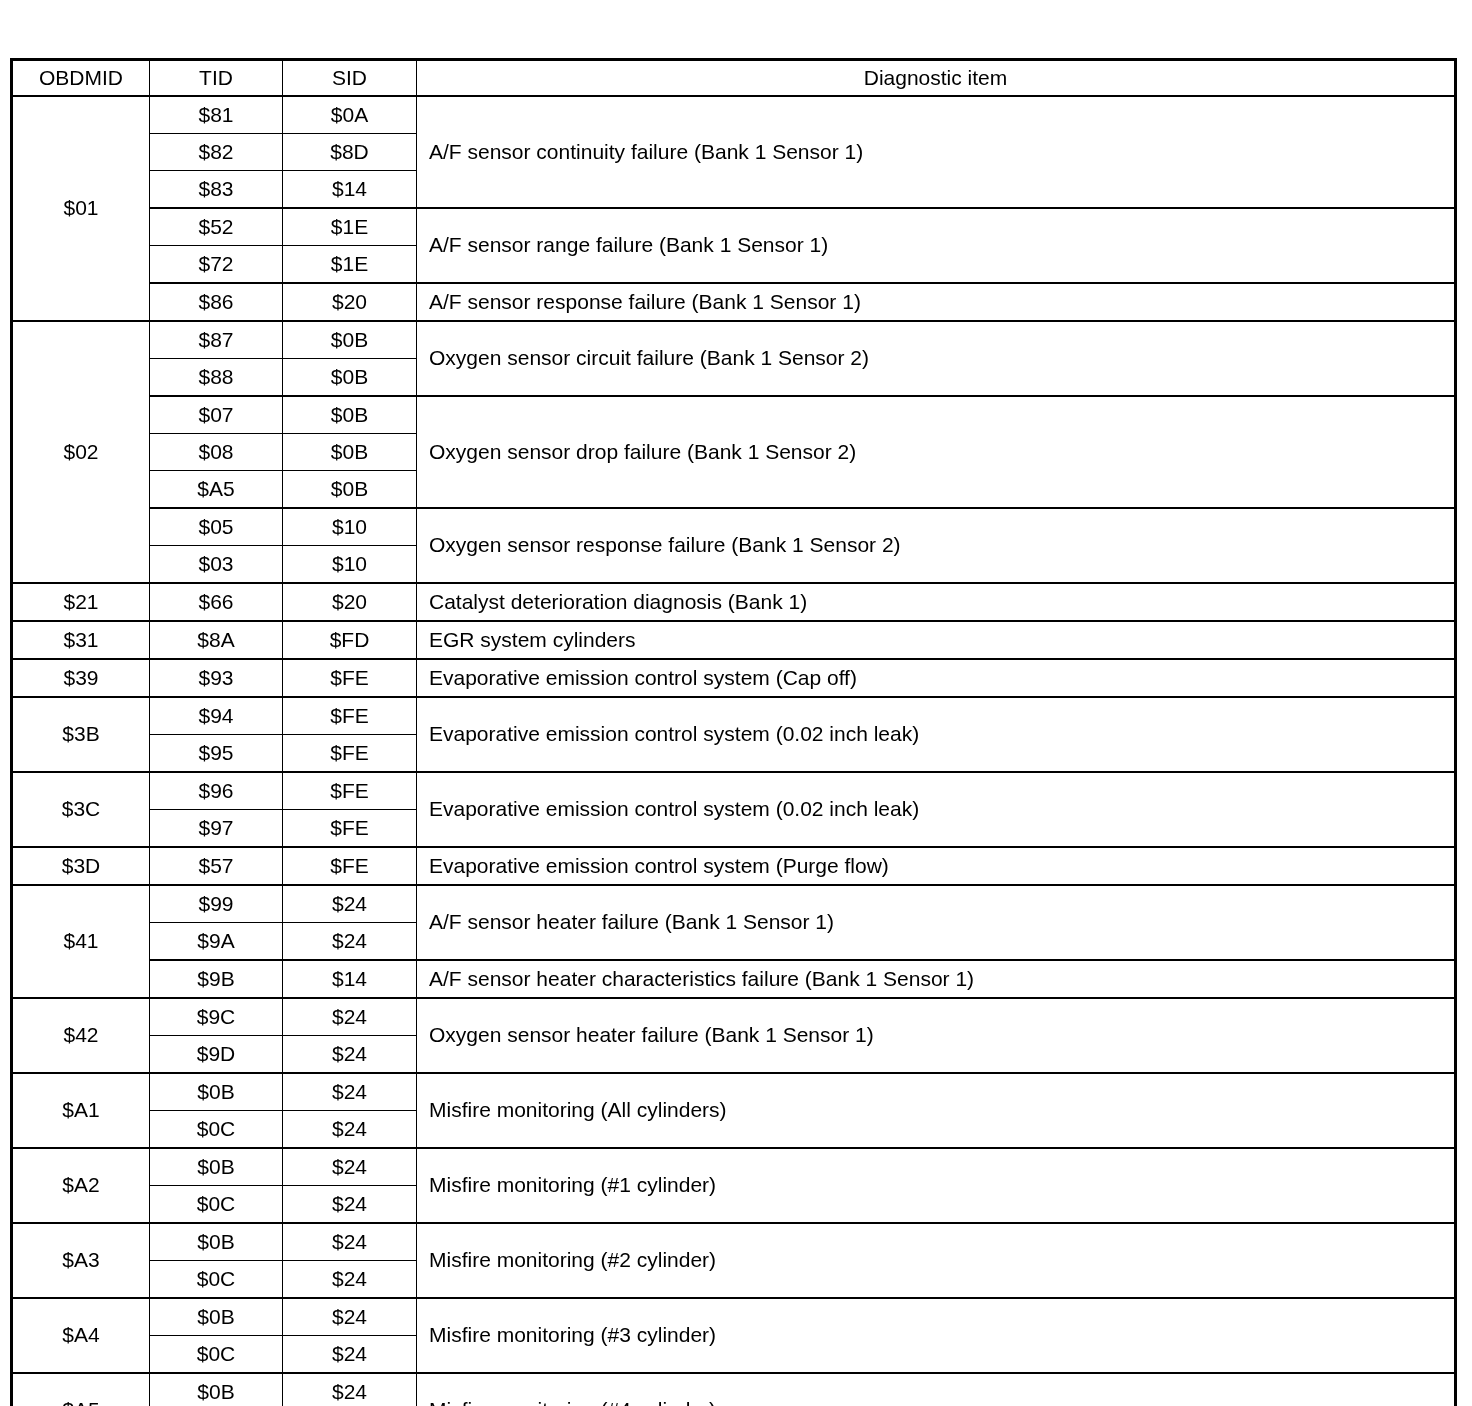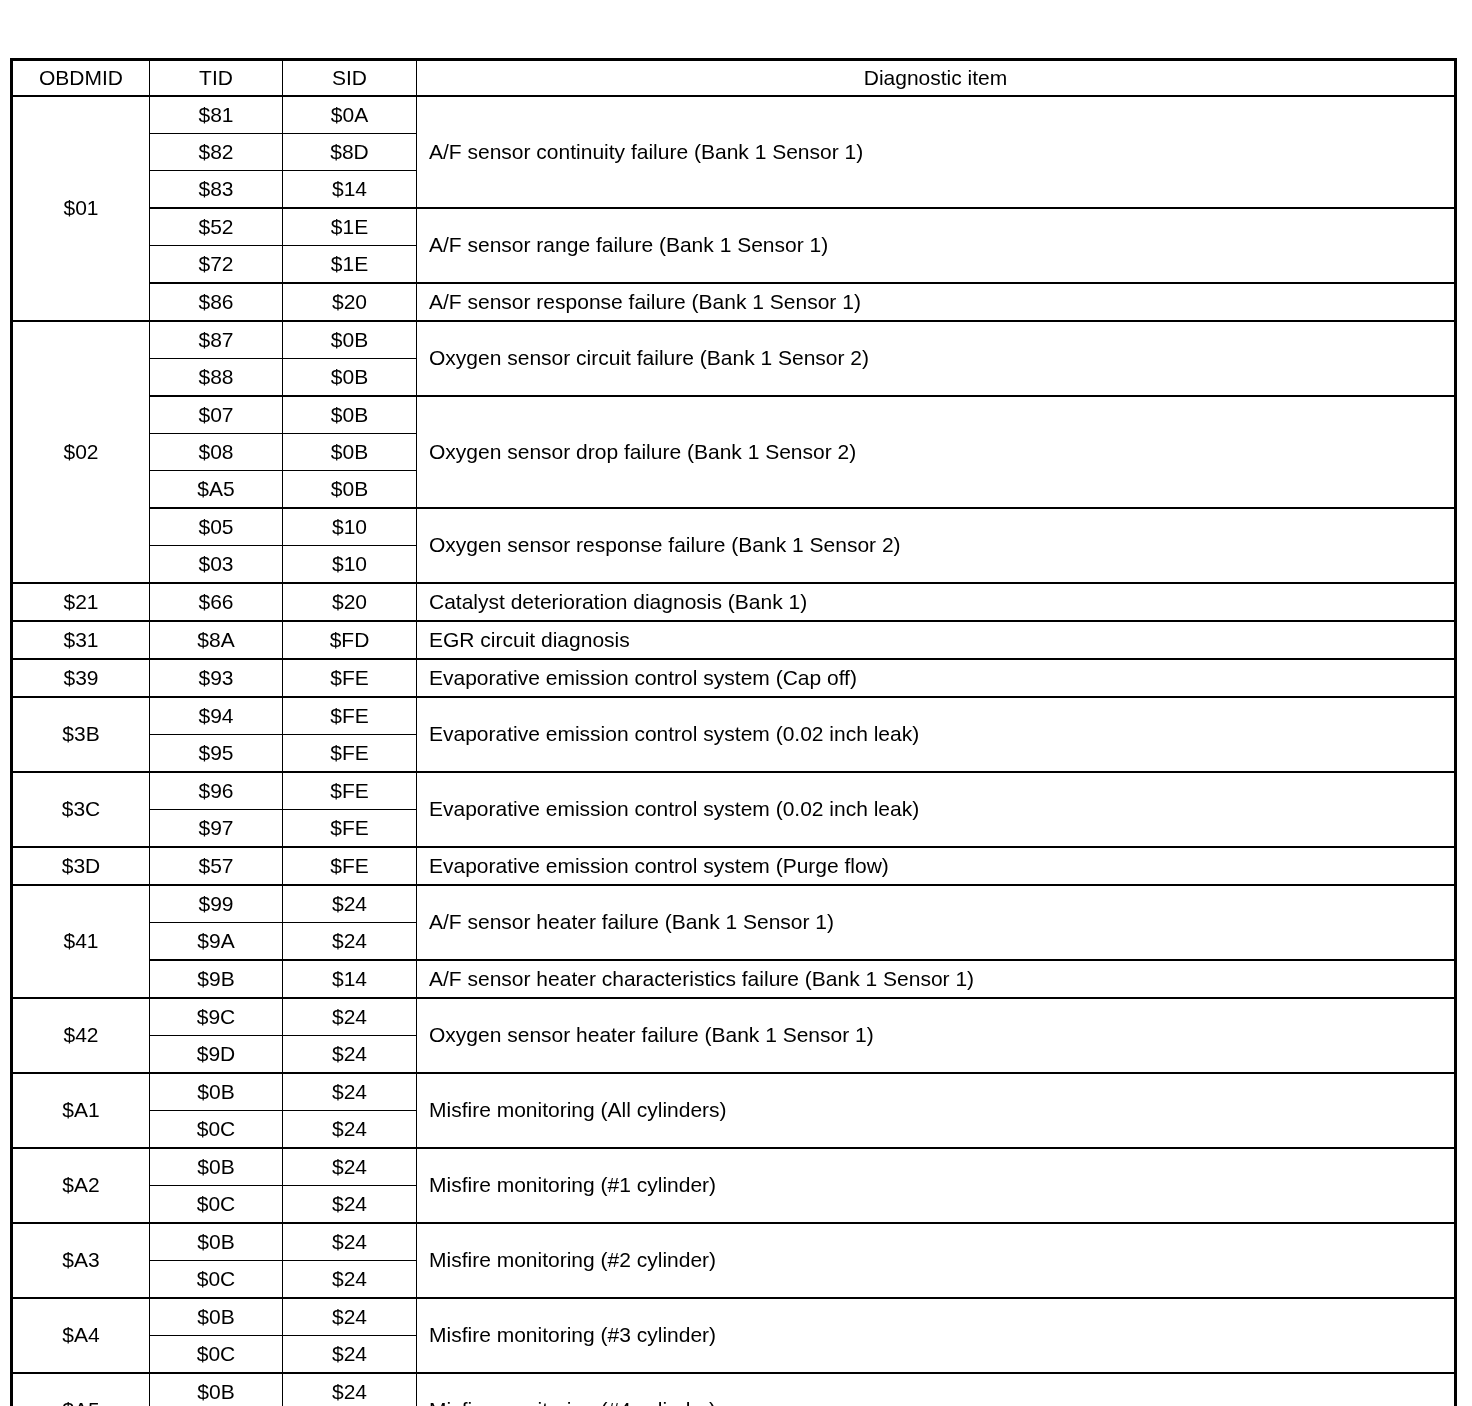--- a/index.html
+++ b/index.html
@@ -138,21 +138,21 @@
         <tr class="group-start">
           <td class="obdmid">$21</td>
           <td class="tid">$66</td>
           <td class="sid">$20</td>
           <td class="diag">Catalyst deterioration diagnosis (Bank 1)</td>
         </tr>
         <tr class="group-start">
           <td class="obdmid">$31</td>
           <td class="tid">$8A</td>
           <td class="sid">$FD</td>
-          <td class="diag">EGR circuit diagnosis</td>
+          <td class="diag">EGR system cylinders</td>
         </tr>
         <tr class="group-start">
           <td class="obdmid">$39</td>
           <td class="tid">$93</td>
           <td class="sid">$FE</td>
           <td class="diag">Evaporative emission control system (Cap off)</td>
         </tr>
         <tr class="group-start">
           <td class="obdmid" rowspan="2">$3B</td>
           <td class="tid">$94</td>

